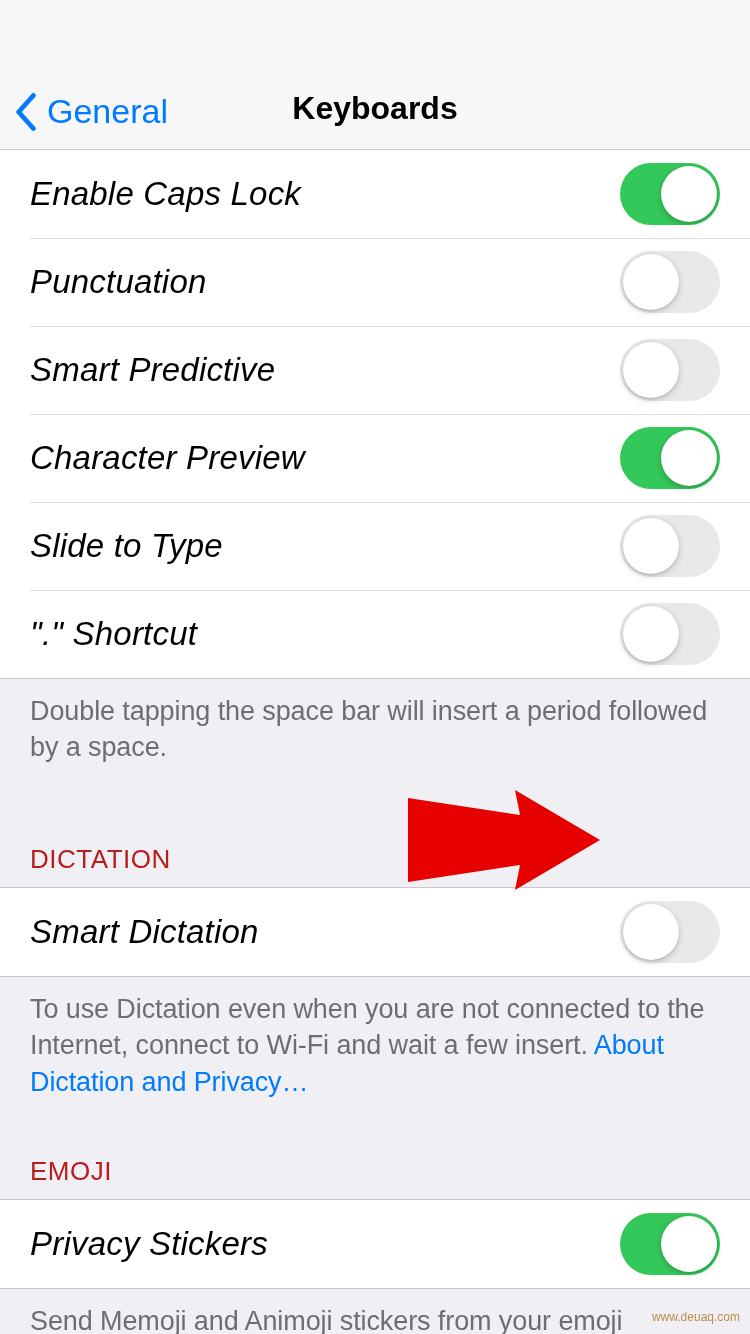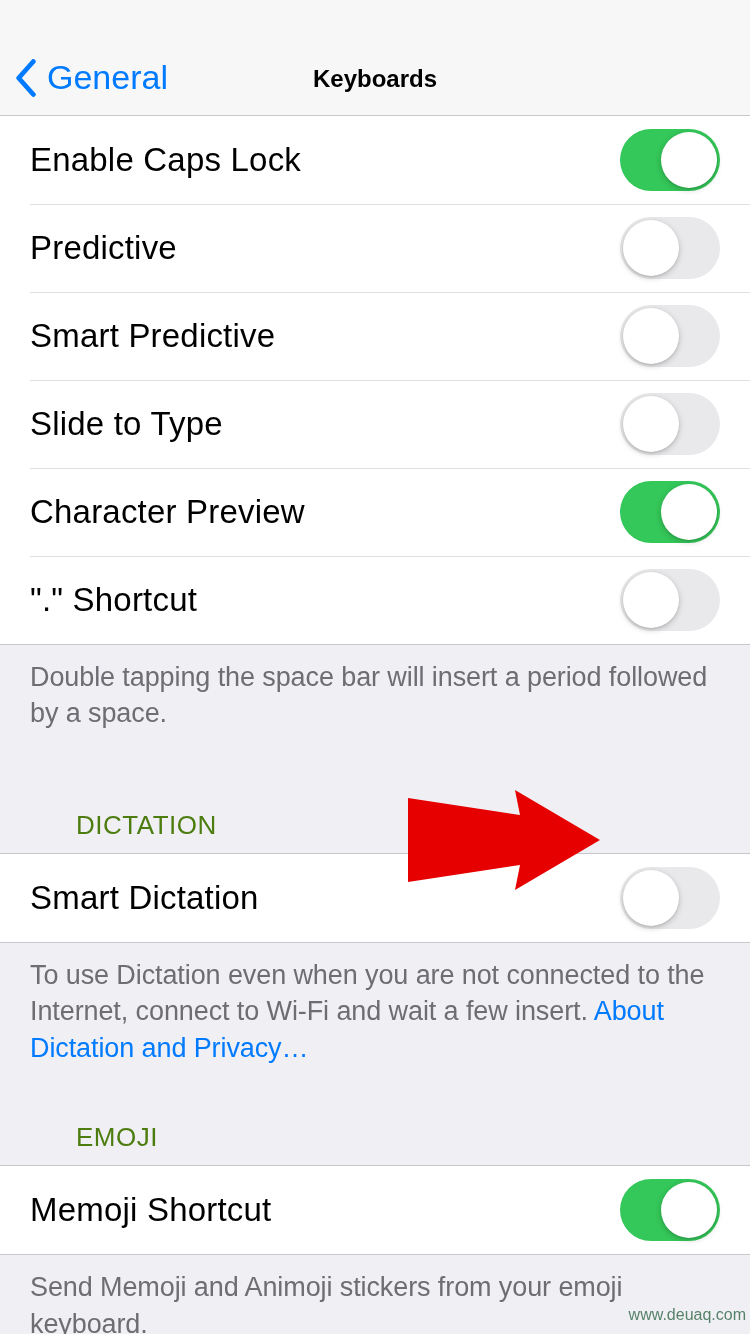--- a/index.html
+++ b/index.html
@@ -5,21 +5,21 @@
     * { margin: 0; padding: 0; box-sizing: border-box; }
     body {
       width: 750px;
       height: 1334px;
       font-family: -apple-system, 'Helvetica Neue', Helvetica, Arial, sans-serif;
       background: #efeff4;
       overflow: hidden;
       position: relative;
     }
     .nav-bar {
-      height: 116px;
+      height: 150px;
       background: #f7f7f8;
       border-bottom: 1px solid #c7c7cc;
       display: flex;
       align-items: flex-end;
       padding-bottom: 22px;
       position: relative;
     }
     .back-button {
       display: flex;
       align-items: center;
@@ -31,21 +31,21 @@
       cursor: pointer;
     }
     .back-chevron {
       width: 22px;
       height: 38px;
       margin-right: 10px;
     }
     .nav-title {
       width: 100%;
       text-align: center;
-      font-size: 24px;
+      font-size: 32px;
       font-weight: 600;
       color: #000;
     }
     .section {
       background: #fff;
       border-top: 1px solid #c7c7cc;
       border-bottom: 1px solid #c7c7cc;
     }
     .row {
       display: flex;
@@ -61,20 +61,21 @@
       left: 30px;
       right: 0;
       top: 0;
       height: 1px;
       background: #e0e0e4;
     }
     .row-label {
       font-size: 33px;
       color: #000;
       letter-spacing: 0.2px;
+      font-style: italic;
     }
     .toggle {
       width: 100px;
       height: 62px;
       border-radius: 31px;
       position: relative;
       cursor: pointer;
     }
     .toggle.off {
       background: #e9e9eb;
@@ -96,42 +97,41 @@
     .footer-text {
       padding: 14px 30px 18px 30px;
       font-size: 27px;
       color: #6d6d72;
       line-height: 1.35;
       letter-spacing: -0.1px;
     }
     .section-header {
       padding: 38px 30px 12px 30px;
       font-size: 26px;
-      color: #4d7c0f;
+      color: #b91c1c;
       letter-spacing: 0.5px;
-      margin-left: 46px;
     }
     .footer-link {
       color: #007aff;
     }
     .arrow-annotation {
       position: absolute;
       top: 780px;
       left: 400px;
       width: 200px;
       height: 120px;
       pointer-events: none;
       z-index: 100;
     }
     .watermark {
       position: absolute;
       bottom: 10px;
-      right: 4px;
-      font-size: 16px;
-      color: #14532d;
+      right: 10px;
+      font-size: 12px;
+      color: #a16207;
       opacity: 0.7;
     }
     .gap-first { margin-top: -1px; }
     .sec-header-first { padding-top: 60px; }
   </style>
 </head>
 <body>
 
 <div class="nav-bar">
   <div class="back-button">
@@ -144,44 +144,44 @@
 </div>
 
 <div class="section gap-first">
   <div class="row">
     <span class="row-label">Enable Caps Lock</span>
     <div class="toggle on">
         <div class="toggle-knob"></div>
       </div>
   </div>
   <div class="row">
-    <span class="row-label">Predictive</span>
+    <span class="row-label">Punctuation</span>
     <div class="toggle off">
         <div class="toggle-knob"></div>
       </div>
   </div>
   <div class="row">
     <span class="row-label">Smart Predictive</span>
-    <div class="toggle off">
-        <div class="toggle-knob"></div>
-      </div>
-  </div>
-  <div class="row">
-    <span class="row-label">Slide to Type</span>
     <div class="toggle off">
         <div class="toggle-knob"></div>
       </div>
   </div>
   <div class="row">
     <span class="row-label">Character Preview</span>
     <div class="toggle on">
         <div class="toggle-knob"></div>
       </div>
   </div>
   <div class="row">
+    <span class="row-label">Slide to Type</span>
+    <div class="toggle off">
+        <div class="toggle-knob"></div>
+      </div>
+  </div>
+  <div class="row">
     <span class="row-label">"." Shortcut</span>
     <div class="toggle off">
         <div class="toggle-knob"></div>
       </div>
   </div>
 </div>
 
 <div class="footer-text">Double tapping the space bar will insert a period followed by a space.</div>
 
 <div class="section-header sec-header-first">DICTATION</div>
@@ -196,21 +196,21 @@
 </div>
 
 <div class="footer-text">
   <span>To use Dictation even when you are not connected to the Internet, connect to Wi-Fi and wait a few insert. </span><span class="footer-link">About Dictation and Privacy…</span>
 </div>
 
 <div class="section-header">EMOJI</div>
 
 <div class="section">
   <div class="row">
-    <span class="row-label">Memoji Shortcut</span>
+    <span class="row-label">Privacy Stickers</span>
     <div class="toggle on">
         <div class="toggle-knob"></div>
       </div>
   </div>
 </div>
 
 <div class="footer-text">Send Memoji and Animoji stickers from your emoji keyboard.</div>
 
 <svg class="arrow-annotation" viewBox="0 0 200 120">
   <polygon points="8,18 120,35 115,10 200,60 115,110 120,85 8,102" fill="#e60000"></polygon>

